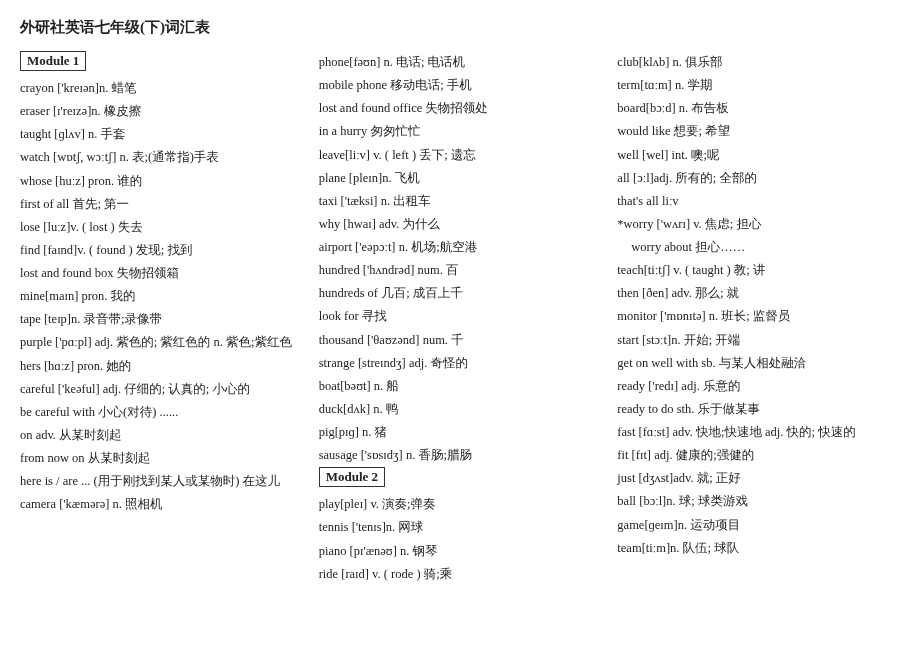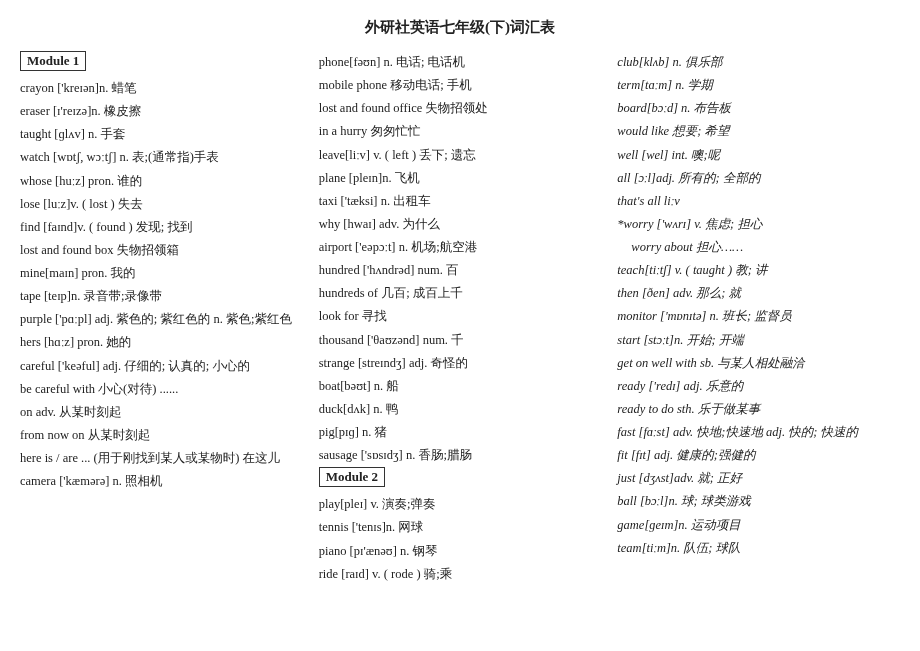--- a/index.html
+++ b/index.html
@@ -6,36 +6,35 @@
     body {
       background: #fff;
       font-family: SimSun, 'Song Ti', serif;
       font-size: 13px;
       color: #222;
       width: 920px;
       min-height: 651px;
       padding: 18px 20px;
     }
     .page-title {
-      text-align: center;
       font-size: 15px;
       font-weight: bold;
       margin-bottom: 14px;
     }
     .columns {
       display: flex;
       gap: 0;
       align-items: flex-start;
     }
     .col {
       flex: 1;
       padding: 0 8px;
     }
     .col:first-child { padding-left: 0; }
-    .col:last-child { padding-right: 0; font-style: italic; }
+    .col:last-child { padding-right: 0; }
     .module-label {
       display: inline-block;
       border: 1px solid #333;
       padding: 1px 6px;
       margin-bottom: 6px;
       font-size: 13px;
       font-weight: bold;
     }
     .entry {
       line-height: 1.85;
@@ -53,20 +52,21 @@
 <div class="columns">
 
   <div class="col">
     <div class="module-label">Module 1</div>
     <div id="col1-entries">
         <div class="entry">crayon ['kreɪən]n. 蜡笔</div>
         <div class="entry">eraser [ɪ'reɪzə]n. 橡皮擦</div>
         <div class="entry">taught [ɡlʌv]  n. 手套</div>
         <div class="entry">watch [wɒtʃ, wɔːtʃ]  n. 表;(通常指)手表</div>
         <div class="entry">whose [huːz] pron. 谁的</div>
+        <div class="entry">first of all 首先; 第一</div>
         <div class="entry"> lose [luːz]v. ( lost ) 失去</div>
         <div class="entry">find [faɪnd]v. ( found ) 发现; 找到</div>
         <div class="entry">lost and found box 失物招领箱</div>
         <div class="entry">mine[maɪn] pron. 我的</div>
         <div class="entry"> tape [teɪp]n. 录音带;录像带</div>
         <div class="entry">purple ['pɑːpl] adj. 紫色的; 紫红色的 n. 紫色;紫红色</div>
         <div class="entry"> hers [hɑːz]  pron. 她的</div>
         <div class="entry">careful ['keəful] adj. 仔细的; 认真的; 小心的</div>
         <div class="entry"> be careful with 小心(对待) ......</div>
         <div class="entry">on adv. 从某时刻起</div>

